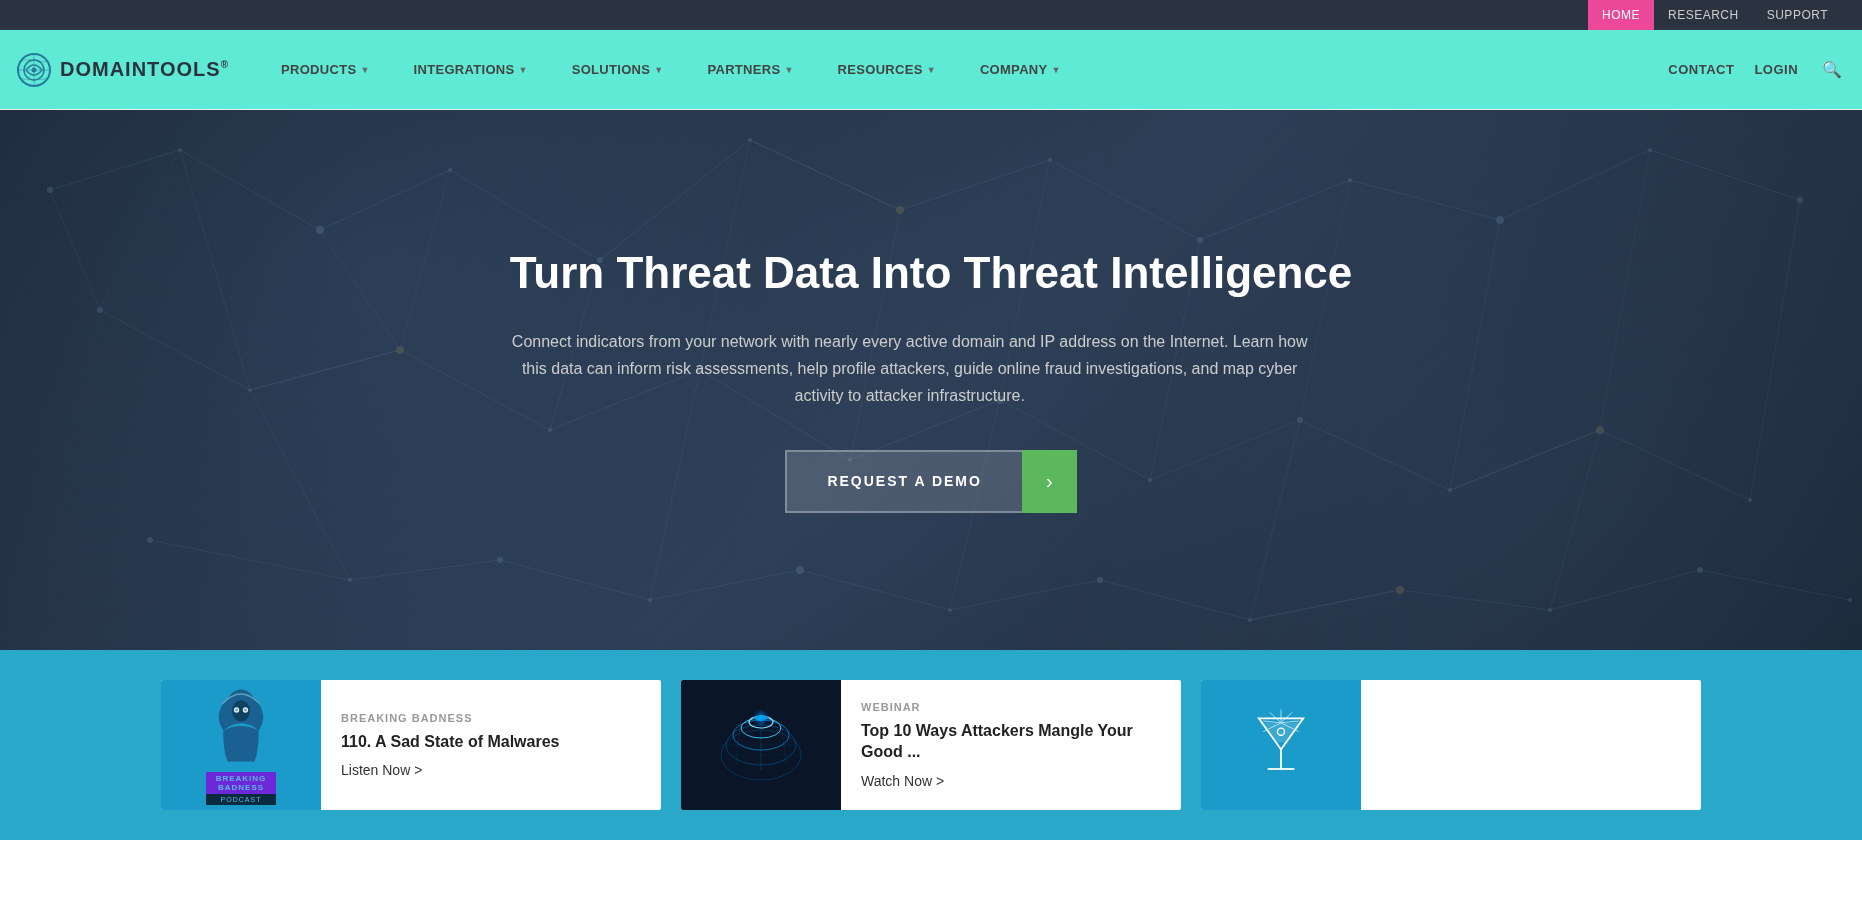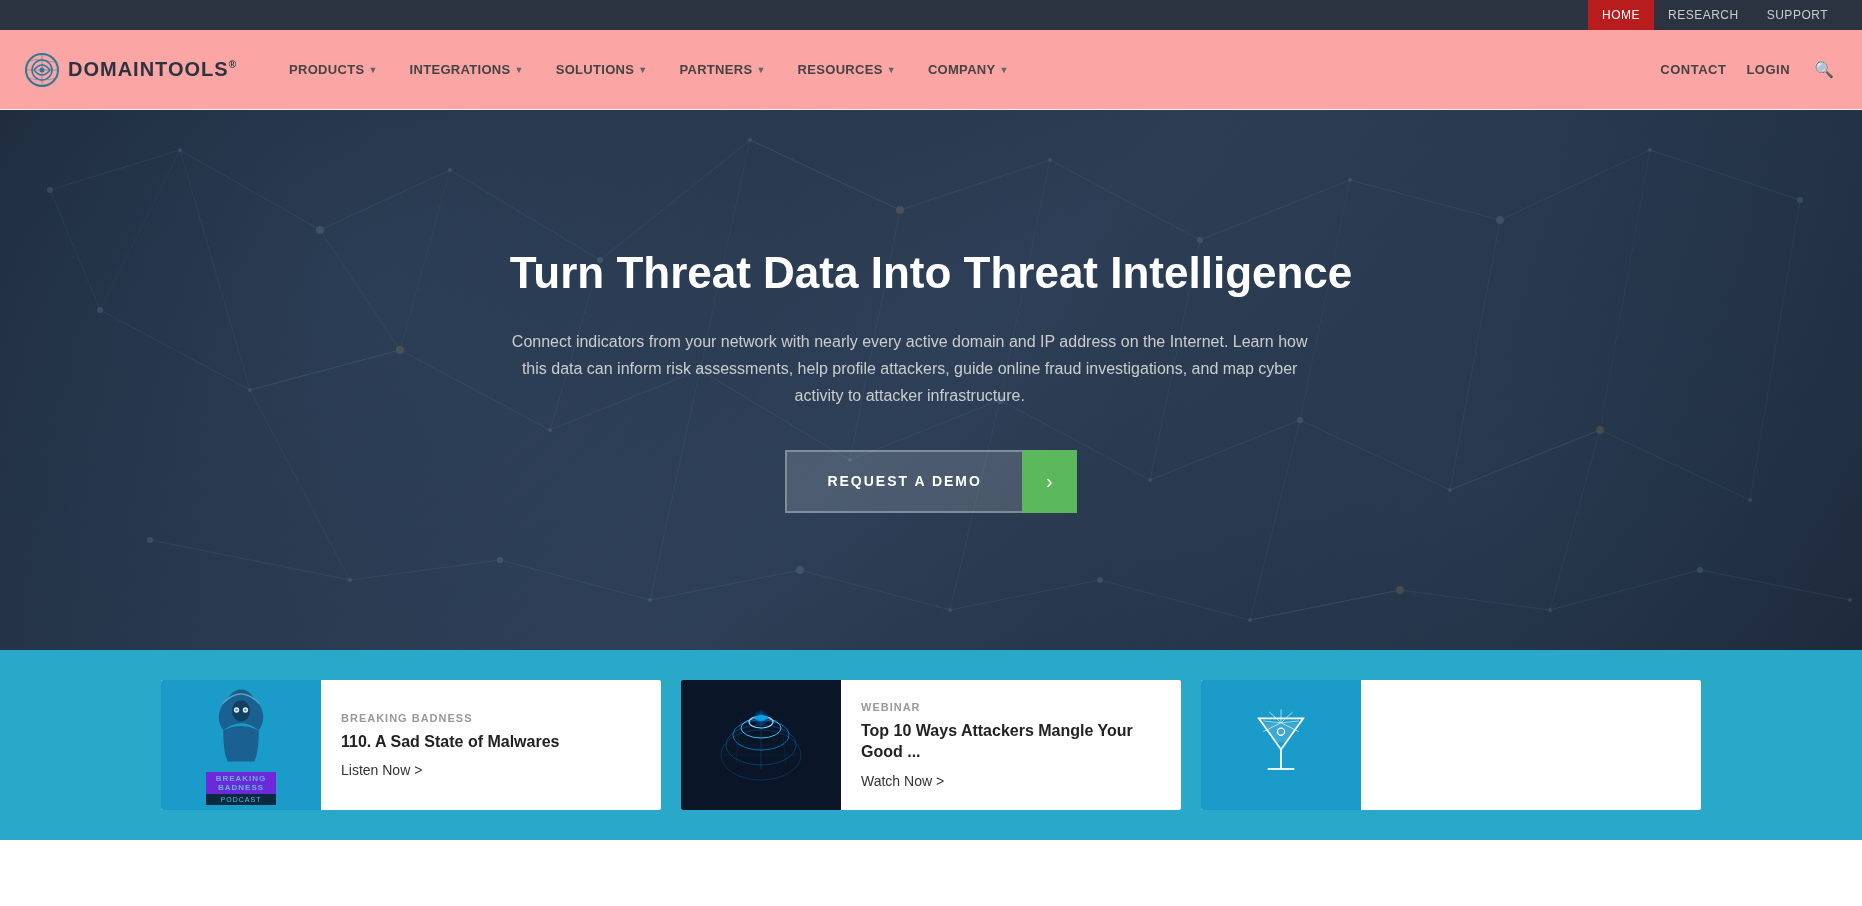--- a/index.html
+++ b/index.html
@@ -13,28 +13,28 @@
       padding: 0 20px;
     }
     .top-bar a {
       color: #ccc;
       text-decoration: none;
       font-size: 12px;
       padding: 8px 14px;
       display: inline-block;
       letter-spacing: 0.5px;
     }
-    .top-bar a.active { background: #b91c1c; color: #fff; }
+    .top-bar a.active { background: #ec4899; color: #fff; }
 
     
     .header {
-      background: #fca5a5;
-      display: flex;
-      align-items: center;
-      padding: 0 24px;
+      background: #5eead4;
+      display: flex;
+      align-items: center;
+      padding: 0 16px;
       height: 80px;
       border-bottom: 1px solid #eee;
     }
     .logo-area {
       display: flex;
       align-items: center;
       text-decoration: none;
       margin-right: 40px;
     }
     .logo-icon {
@@ -46,21 +46,21 @@
       font-size: 20px;
       font-weight: bold;
       color: #2c3340;
       letter-spacing: 1px;
     }
     .logo-text sup { font-size: 10px; }
     .main-nav {
       display: flex;
       align-items: center;
       flex: 1;
-      gap: 8px;
+      gap: 20px;
     }
     .nav-item {
       color: #444;
       text-decoration: none;
       font-size: 13px;
       font-weight: 600;
       padding: 8px 12px;
       display: flex;
       align-items: center;
       gap: 4px;

